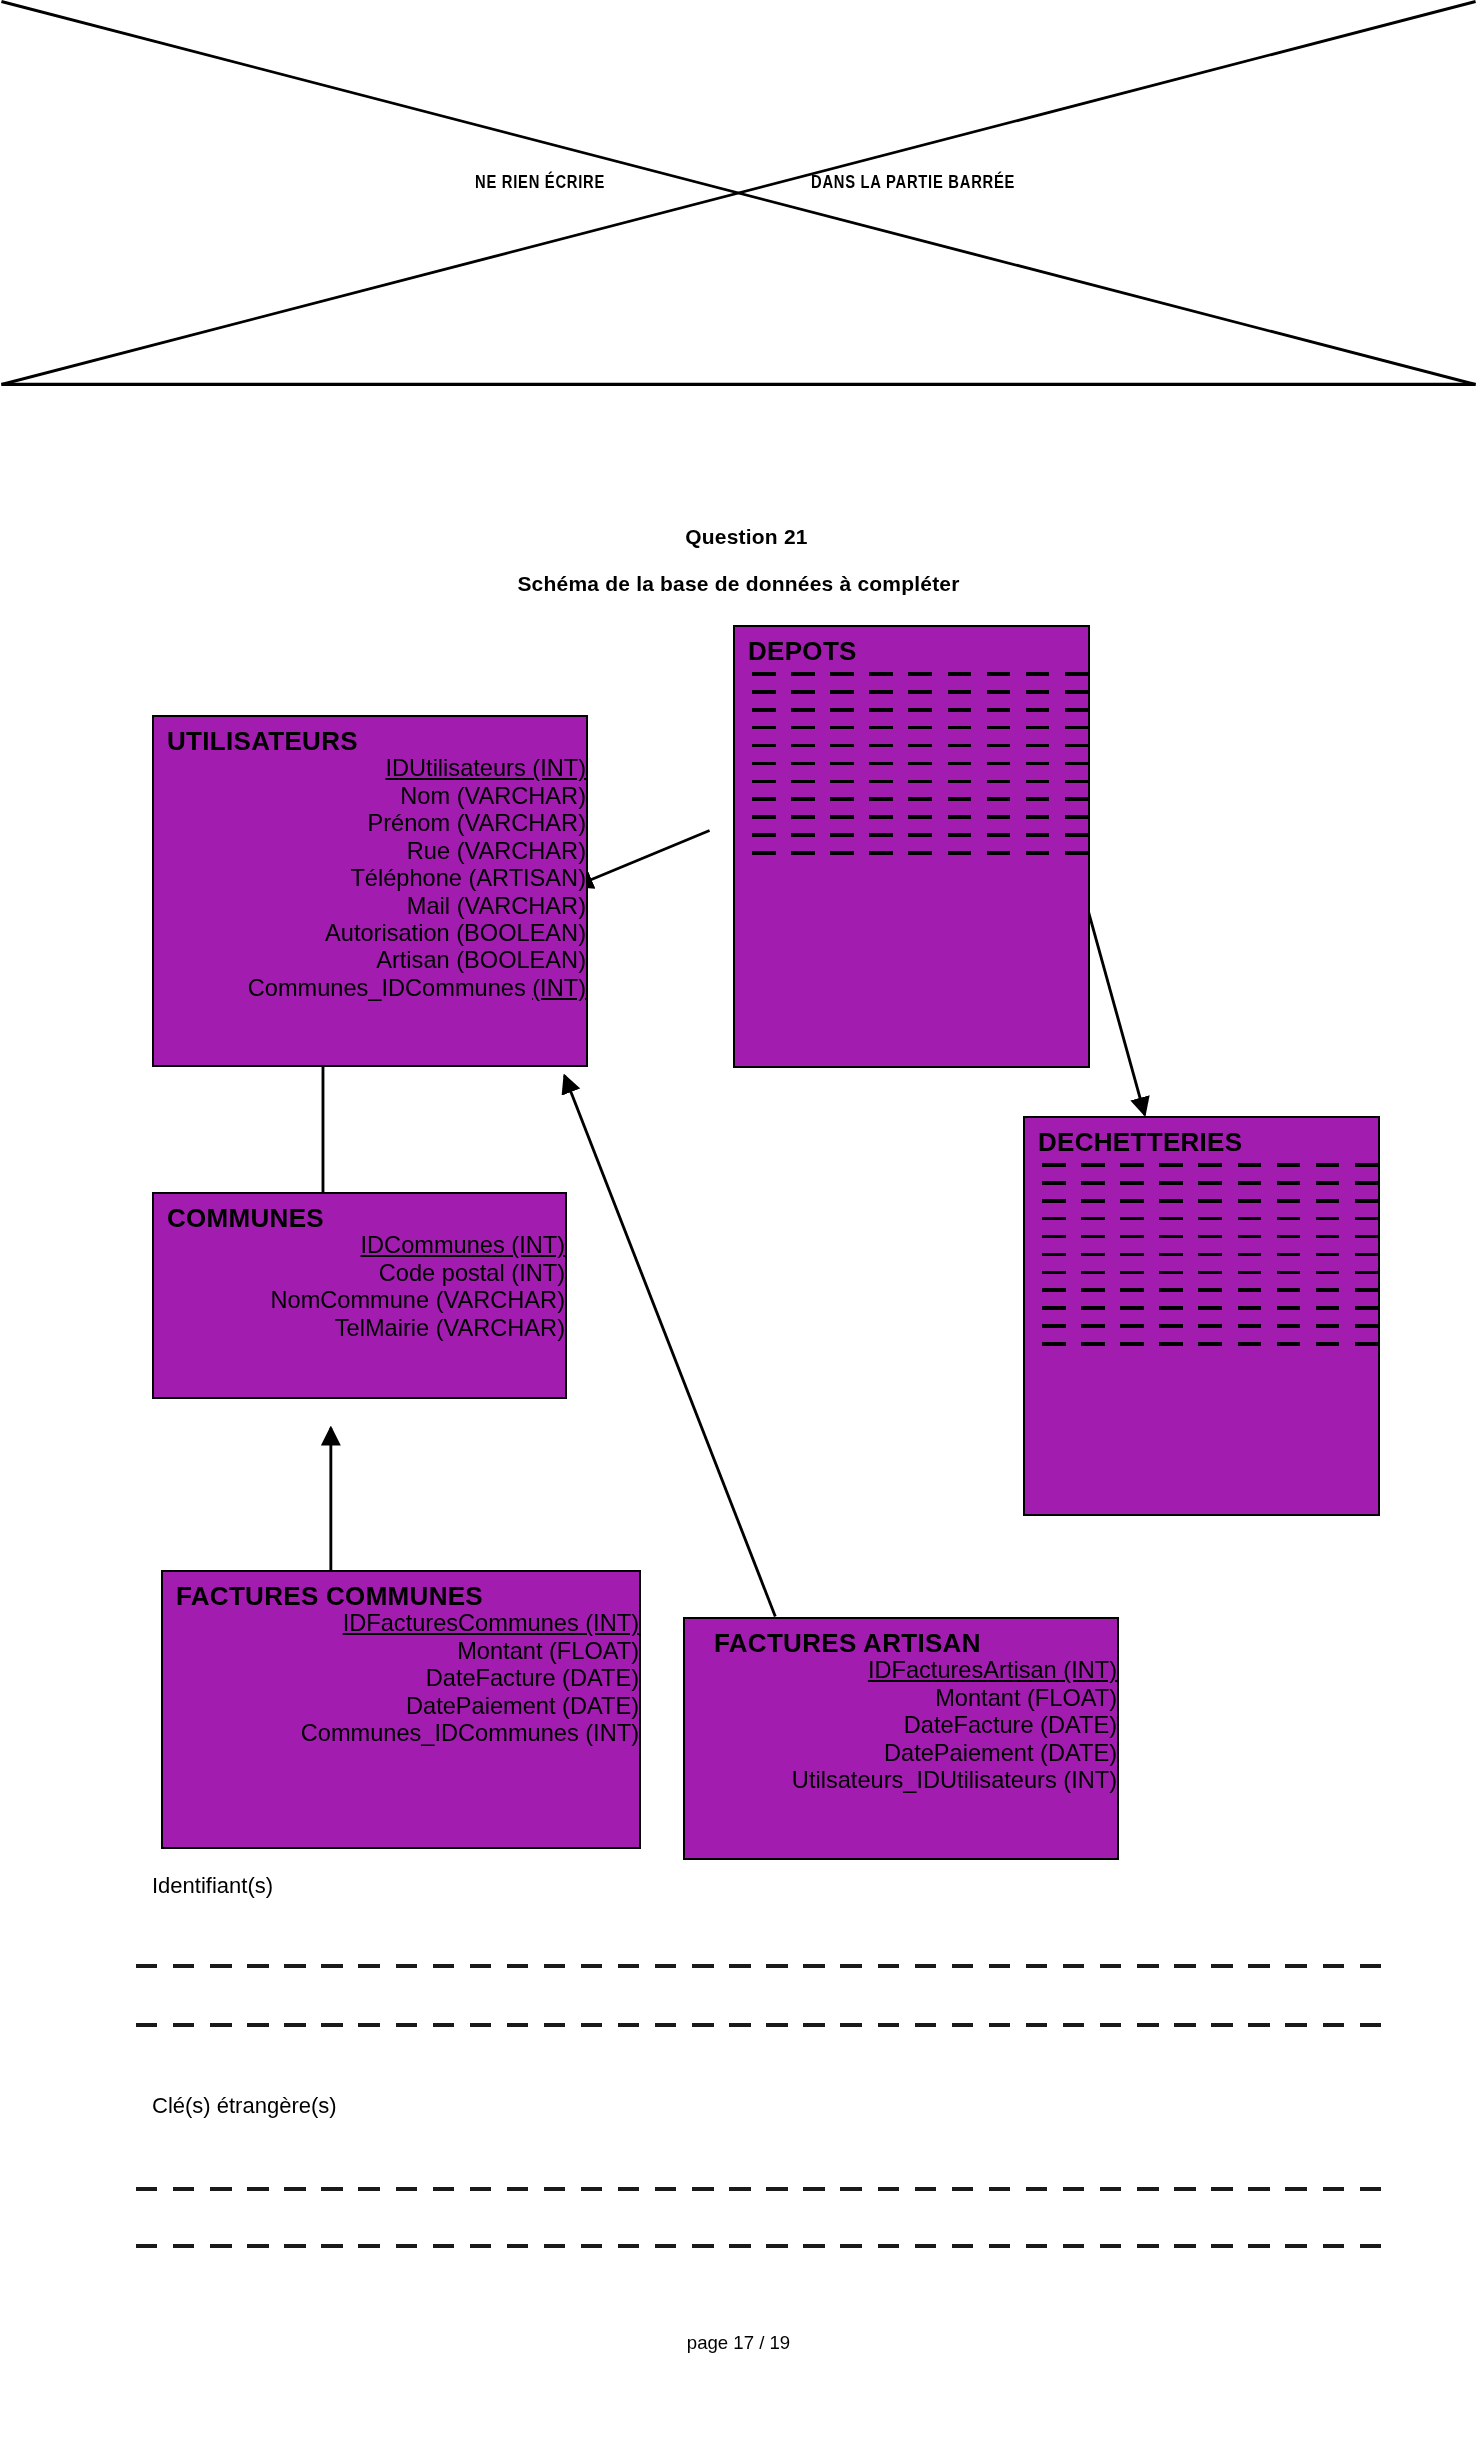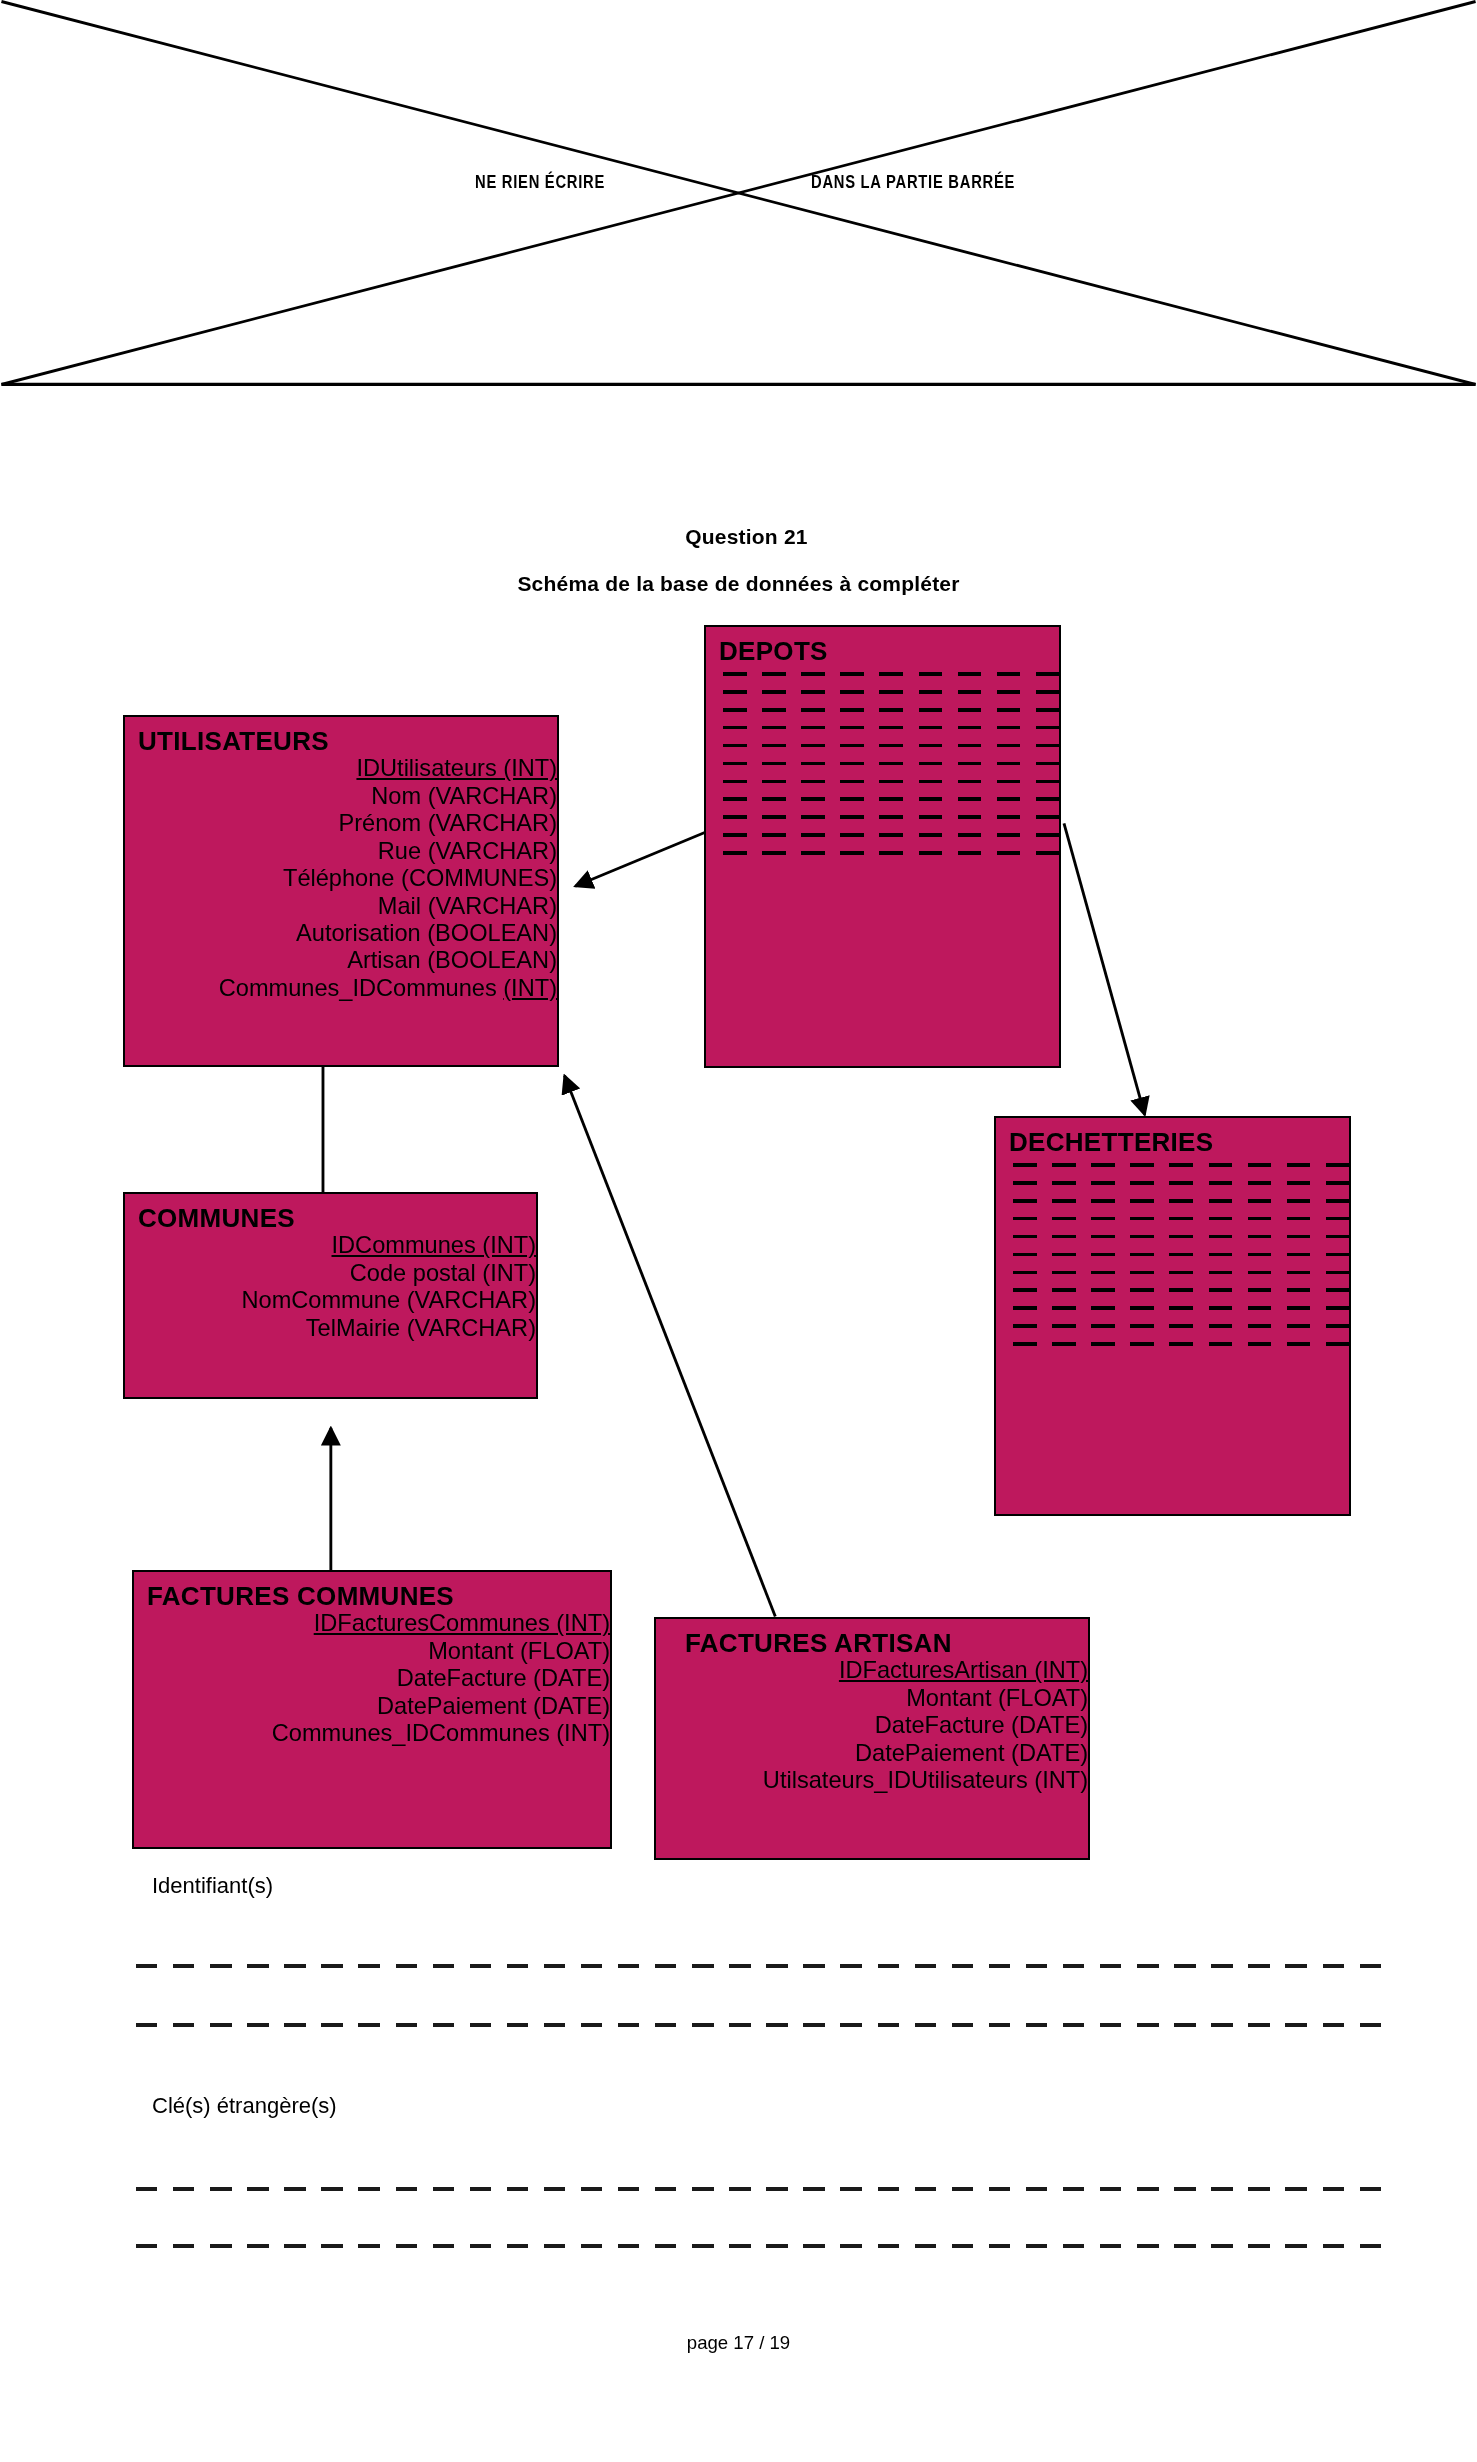--- a/index.html
+++ b/index.html
@@ -50,21 +50,22 @@
     white-space: nowrap;
   }
   #question-title { top: 525px; font-size: 21px; letter-spacing: 0.2px; padding-left: 8px; }
   #schema-title   { top: 572px; font-size: 21px; letter-spacing: 0.2px; }
 
   
   .entity-box {
     position: absolute;
     box-sizing: border-box;
     border: 2.1px solid #000;
-    background: #be185d;
+    background: #a21caf;
+    margin-left: 29px;
   }
   .entity-title {
     font-weight: bold;
     font-size: 26px;
     line-height: 1.08;
     letter-spacing: 0.3px;
     white-space: nowrap;
   }
   .field-list {
     list-style: none;
@@ -301,21 +302,21 @@
   </div>
 
   <div class="entity-box" id="box-utilisateurs" style="left:123px; top:715px; width:436px; height:352px;">
     <div class="box-inner">
       <div class="entity-title">UTILISATEURS</div>
       <ul class="field-list">
           <li class="field-item"><span class="pk">IDUtilisateurs  (INT)</span></li>
           <li class="field-item">Nom    (VARCHAR)</li>
           <li class="field-item">Prénom   (VARCHAR)</li>
           <li class="field-item">Rue (VARCHAR)</li>
-          <li class="field-item">Téléphone (COMMUNES)</li>
+          <li class="field-item">Téléphone (ARTISAN)</li>
           <li class="field-item">Mail   (VARCHAR)</li>
           <li class="field-item">Autorisation (BOOLEAN)</li>
           <li class="field-item">Artisan  (BOOLEAN)</li>
           <li class="field-item"><span>Communes_IDCommunes </span><span class="uk">(INT)</span></li>
         </ul>
     </div>
   </div>
 
   <div class="entity-box" id="box-dechetteries" style="left:994px; top:1116px; width:357px; height:400px;">
     <div class="box-inner">

